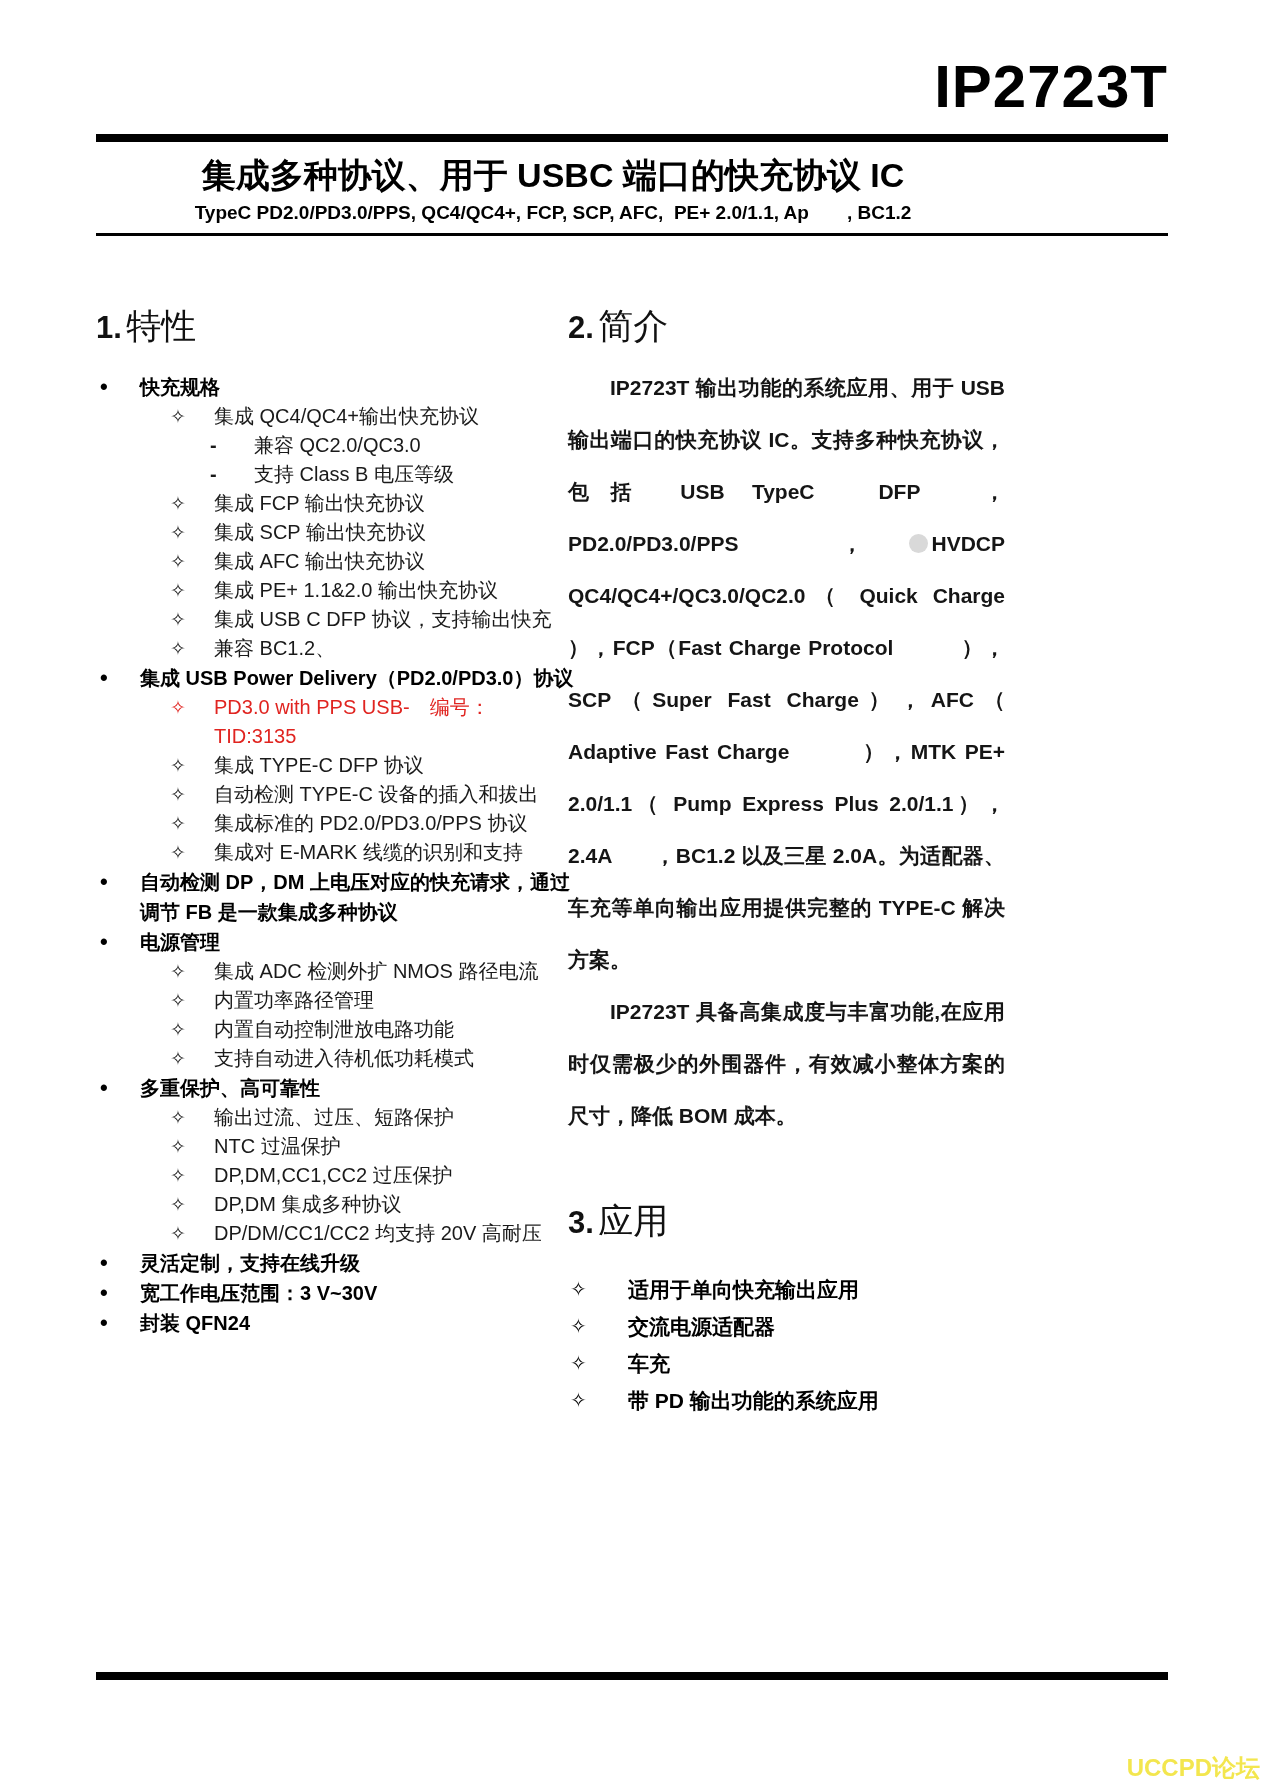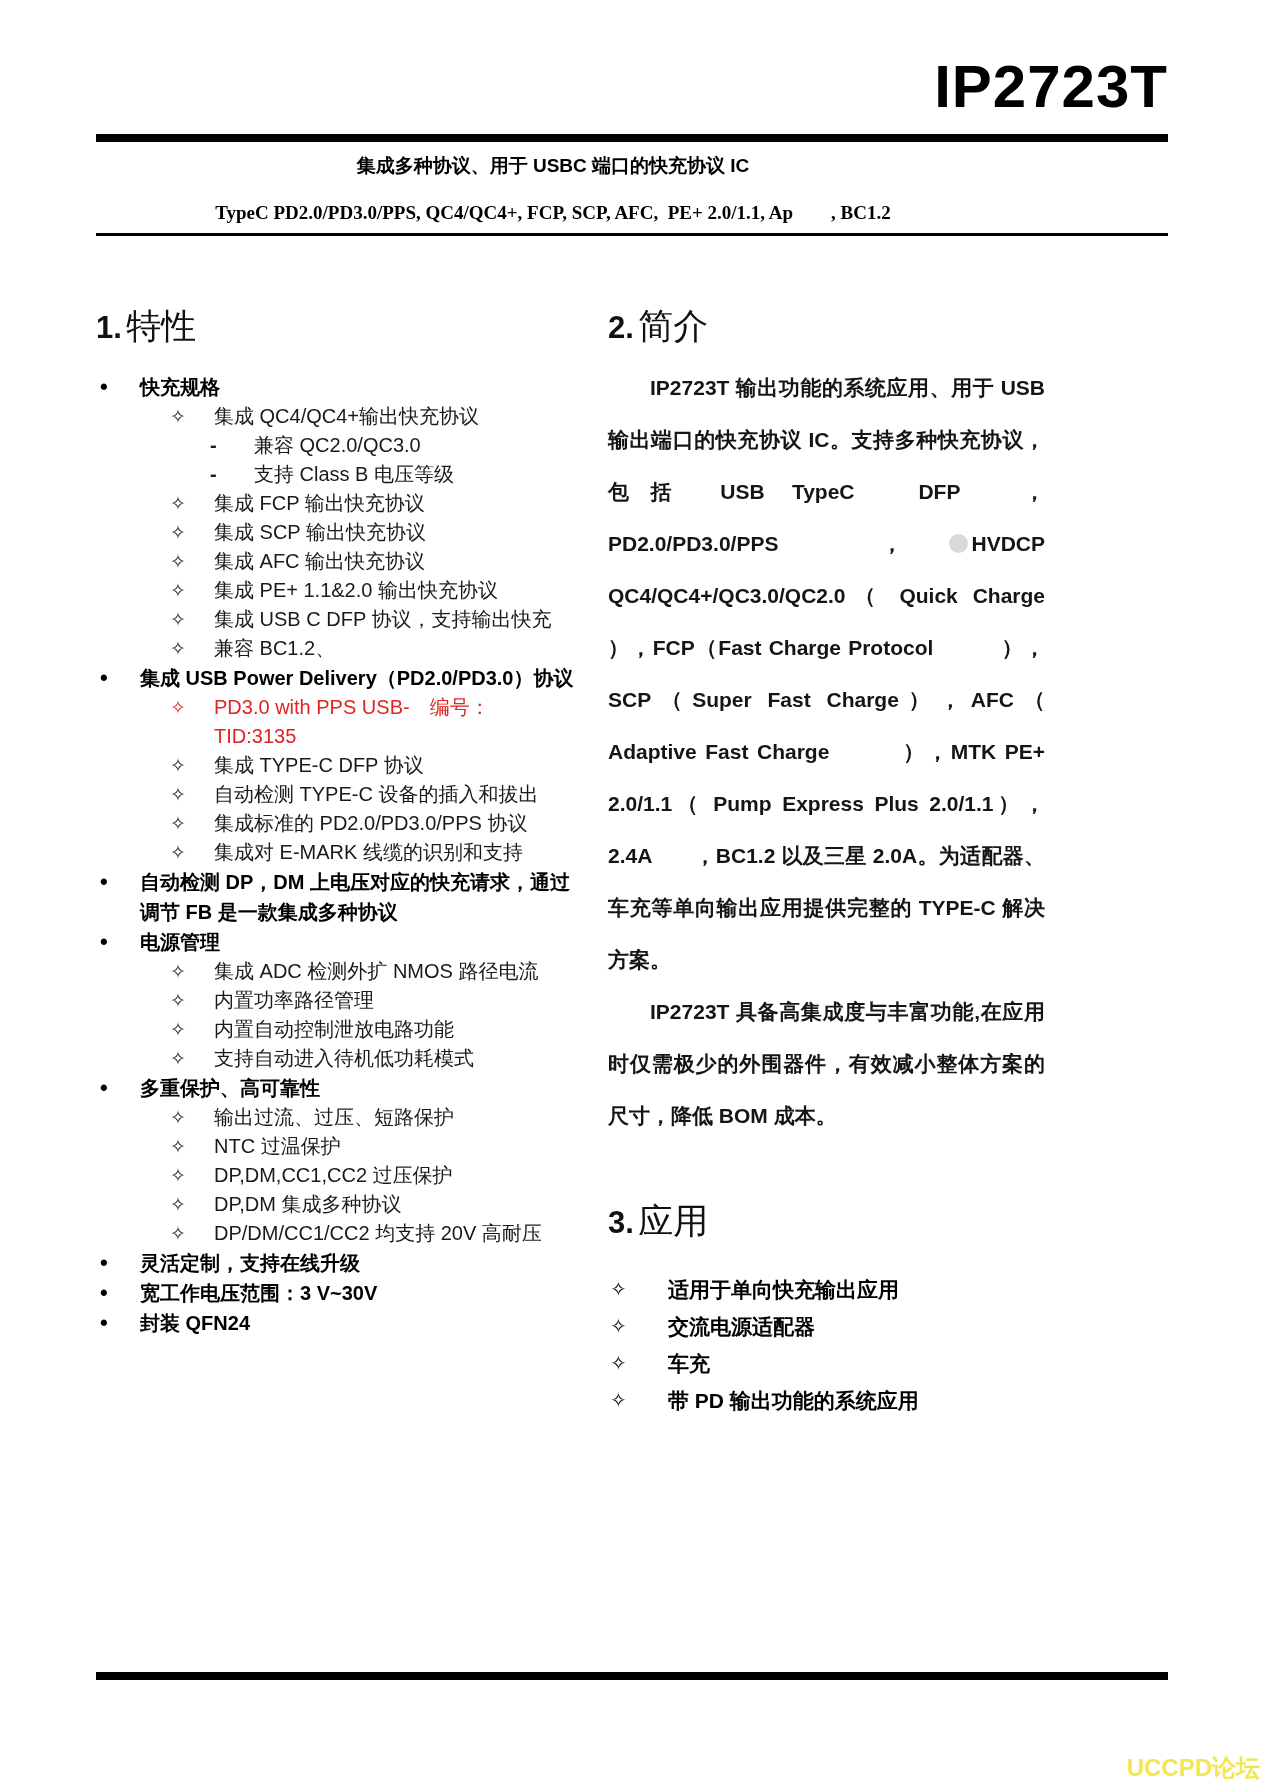--- a/index.html
+++ b/index.html
@@ -17,48 +17,47 @@
     font-size:60px;font-weight:bold;letter-spacing:1px;
     color:#000;
     margin-left:44px;
   }
   .rule{position:absolute;left:96px;width:1072px;background:#000;}
   .rule-top{top:134px;height:8px;}
   .rule-sub{top:233px;height:3px;}
   .rule-footer{top:1672px;height:8px;}
   .doc-title{
     position:absolute;top:153px;left:96px;width:914px;
-    text-align:center;font-size:19px;font-weight:bold;color:#000;
+    text-align:center;font-size:34px;font-weight:bold;color:#000;
   }
   .doc-subtitle{
     position:absolute;top:200px;left:96px;width:914px;
     text-align:center;font-size:19px;font-weight:bold;color:#000;
     white-space:pre-wrap;
-    font-family:Liberation Serif, serif;
   }
   
   .sec-head{white-space:nowrap;}
   .secnum{font-size:31px;font-weight:bold;font-family:"Liberation Sans",sans-serif;}
   .sectitle{font-size:35px;font-weight:400;font-family:"Liberation Serif",serif;}
   
   .col-left{position:absolute;left:96px;top:303px;width:478px;}
   .features-list{margin-top:22px;}
   .fi{position:relative;font-size:20px;line-height:29px;color:#1a1a1a;}
   .fi .m{position:absolute;top:0;}
   .lv1{padding-left:44px;}
   .lv1 .m{left:4px;font-size:22px;}
   .lv2{padding-left:118px;}
   .lv2 .m{left:74px;font-size:19px;}
   .lv3{padding-left:158px;}
   .lv3 .m{left:114px;font-weight:bold;}
   .cont{padding-left:118px;}
   .b{font-weight:bold;line-height:30px;color:#000;}
   .red{color:#e02420;}
   
-  .col-right{position:absolute;left:608px;top:303px;width:437px;}
+  .col-right{position:absolute;left:568px;top:303px;width:437px;}
   .intro-p{
     margin:0;text-align:justify;
     font-size:21px;font-weight:bold;line-height:52px;color:#151515;
     text-indent:42px;white-space:pre-wrap;
   }
   .intro-p1{margin-top:12px;}
   .intro-p2{margin-top:0;}
   .gray-dot{
     display:inline-block;width:19px;height:19px;border-radius:50%;
     background:#d9d9d9;vertical-align:middle;margin:0 3px 4px 6px;

